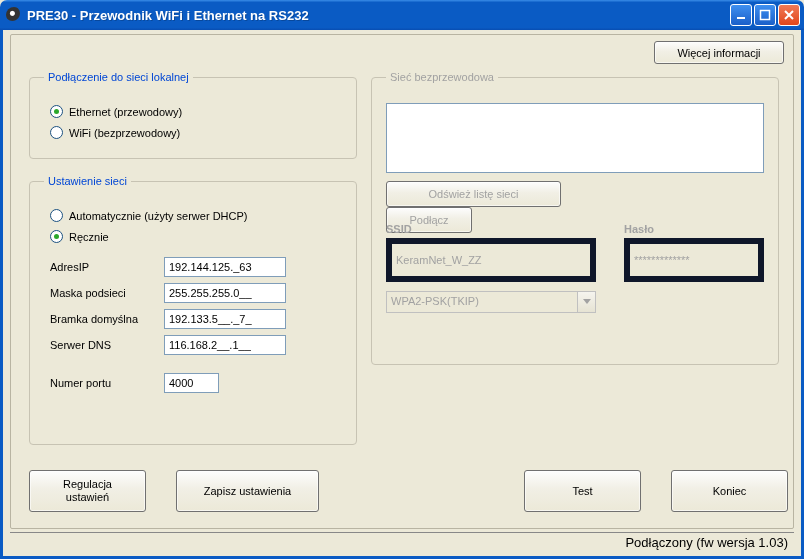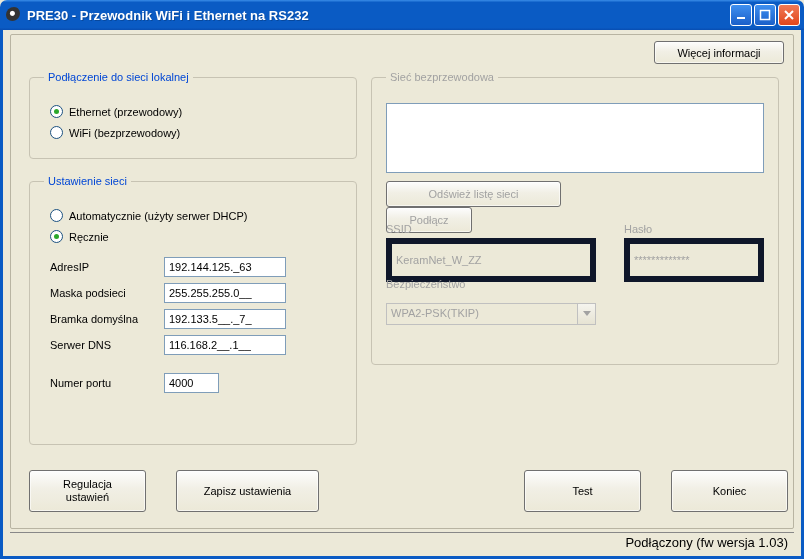--- a/index.html
+++ b/index.html
@@ -157,21 +157,21 @@
 }
 .wifi-btns {
   position: absolute;
   left: 14px; top: 98px; width: 378px;
   display: flex; justify-content: space-between; flex-direction: column;
 }
 .btn.disabled, .disabled .btn {
   color: #a2a2a2;
   cursor: default;
 }
-.gray-label { color: #a2a2a2; font-size: 11px; }
+.gray-label { color: #a2a2a2; font-size: 11px; font-weight: bold; }
 .di { 
   border: 6px solid #0f172a;
   background: #ece9d8;
   height: 17px;
   padding: 16px 4px;
   font-family: inherit; font-size: 11px;
   color: #a2a2a2;
 }
 .select-like {
   display: flex; align-items: stretch;
@@ -299,21 +299,20 @@
         <div class="gray-label">SSID</div>
         <input class="di" style="width: 210px; margin-top: 3px;" value="KeramNet_W_ZZ">
       </div>
 
       <div style="position:absolute;left:252px;top:140px;width:140px;">
         <div class="gray-label">Hasło</div>
         <input class="di" style="width: 140px; margin-top: 3px;" value="*************">
       </div>
 
       <div style="position:absolute;left:14px;top:195px;width:210px;">
-        <div class="gray-label">Bezpieczeństwo</div>
         <div class="select-like" style="margin-top:13px;">
           <div class="sv">WPA2-PSK(TKIP)</div>
           <div class="chev">
             <svg viewBox="0 0 8 6">
                 <path d="M0 0 L8 0 L4 5 Z" fill="#a2a2a2"></path>
               </svg>
           </div>
         </div>
       </div>
     </fieldset>

